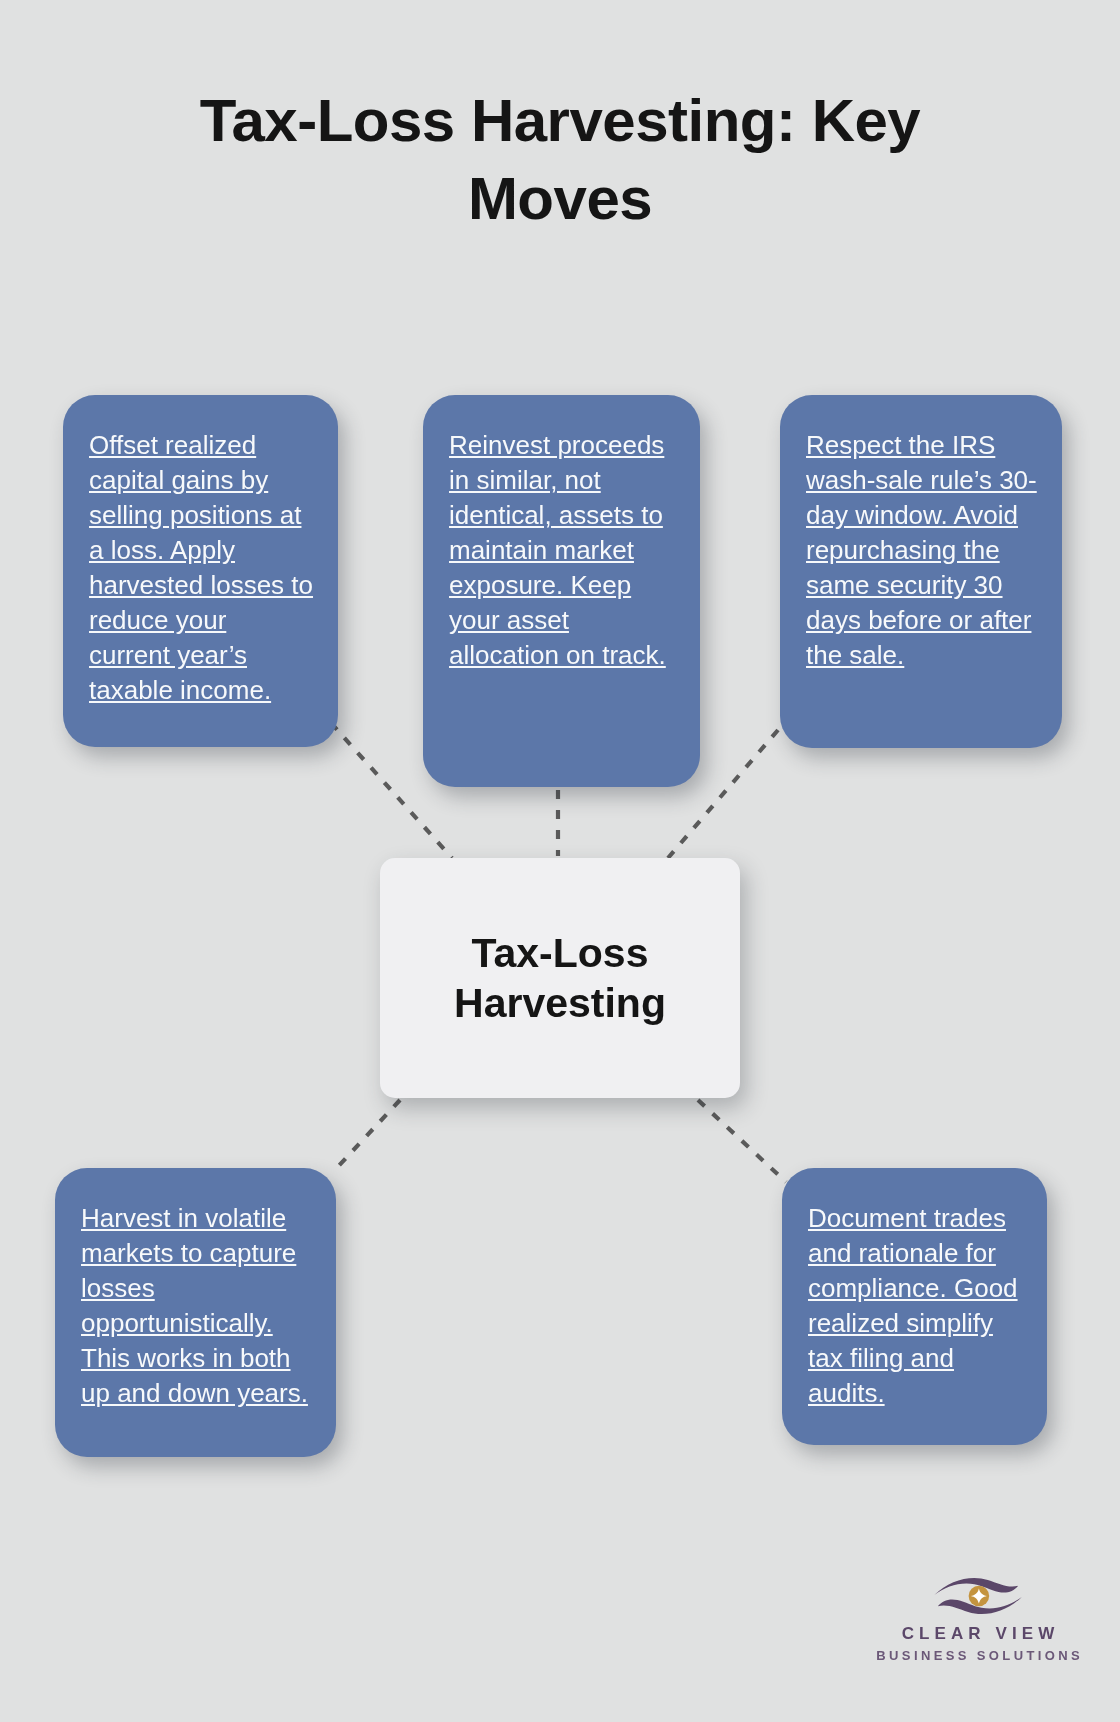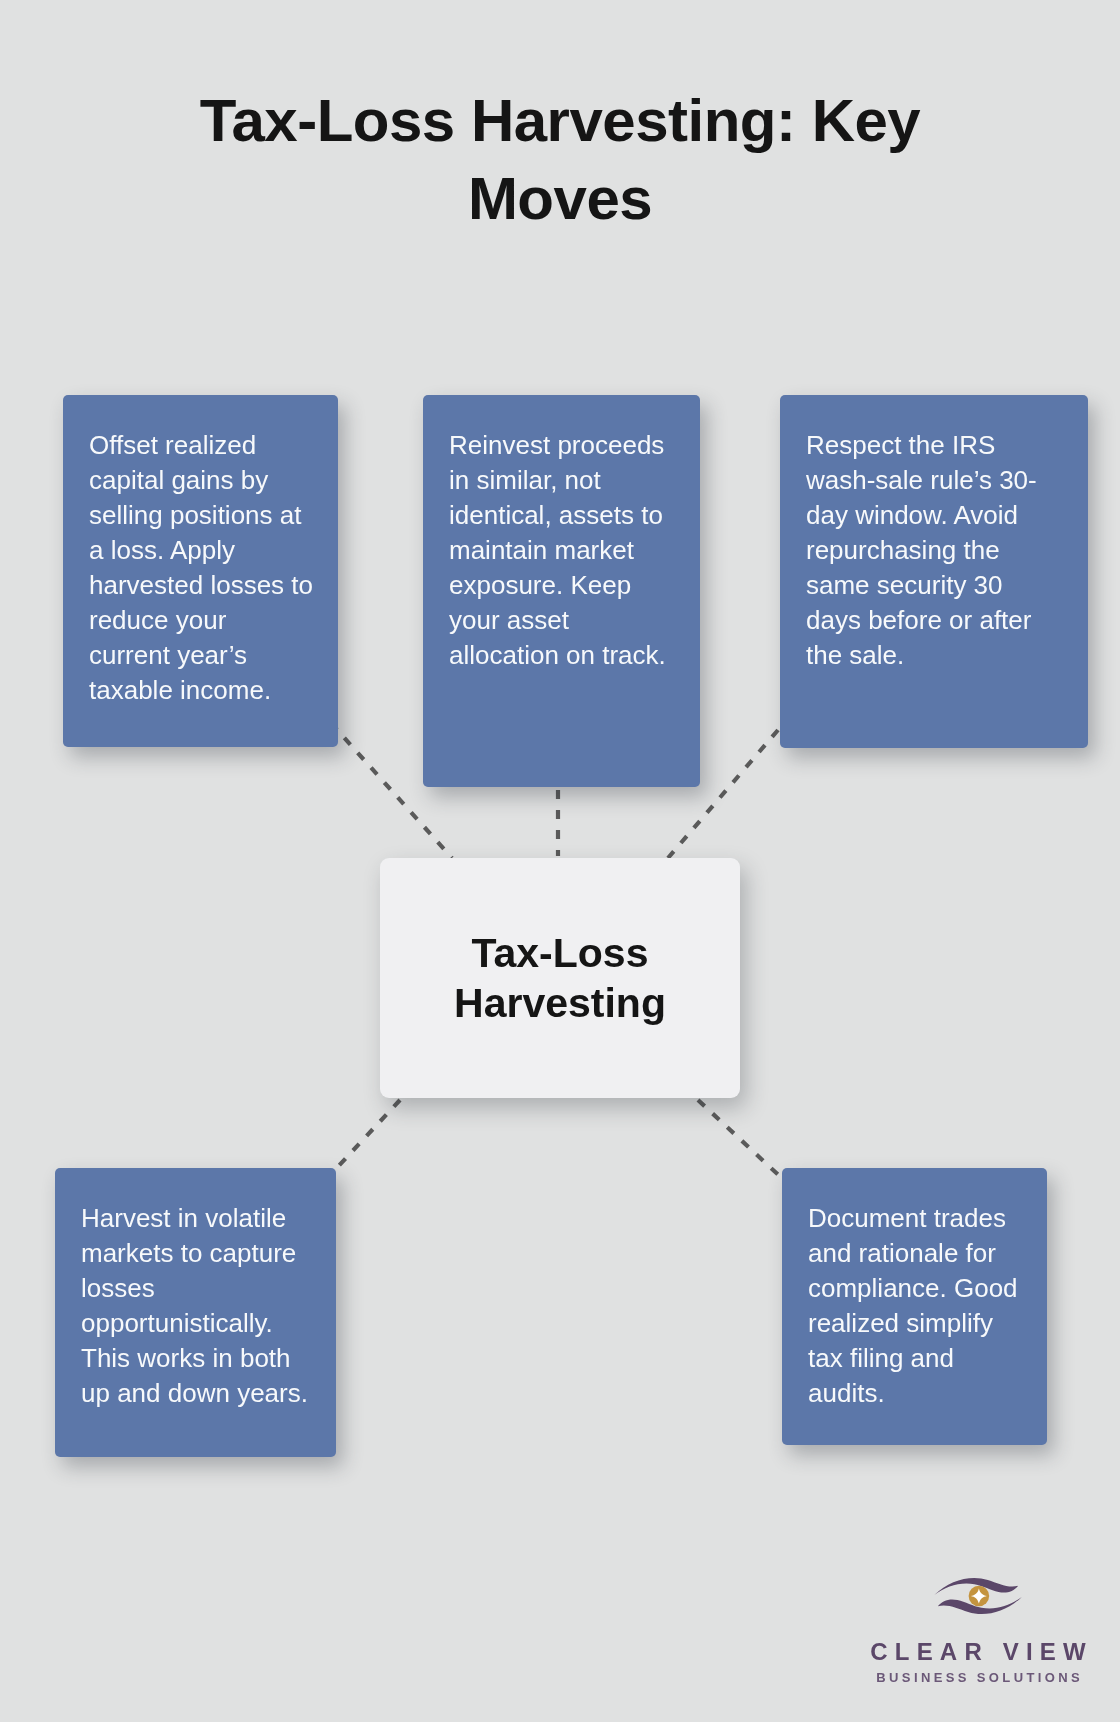--- a/index.html
+++ b/index.html
@@ -32,44 +32,45 @@
   }
   svg.connectors line {
     stroke: var(--connector, #5a5a5a);
     stroke-width: 4.2;
     stroke-dasharray: 9 11;
   }
 
   .card {
     position: absolute;
     background: var(--card-blue, #5c77a9);
-    border-radius: 5px;
+    border-radius: 32px;
     box-shadow: 7px 10px 20px rgba(40,45,55,0.30);
     color: var(--card-text, #f7f9fb);
     box-sizing: border-box;
     padding: 33px 24px 26px 26px;
+    text-decoration: underline;
   }
   .card p {
     margin: 0;
     font-size: 26px;
     line-height: 35px;
     font-weight: 400;
   }
   .card-1 { left: 63px;  top: 395px;  width: 275px; height: 352px; }
   .card-2 { left: 423px; top: 395px;  width: 277px; height: 392px; }
-  .card-3 { left: 780px; top: 395px;  width: 308px; height: 353px; }
+  .card-3 { left: 780px; top: 395px;  width: 282px; height: 353px; }
   .card-4 { left: 55px;  top: 1168px; width: 281px; height: 289px; }
   .card-5 { left: 782px; top: 1168px; width: 265px; height: 277px; }
 
   .center-node {
     position: absolute;
     left: 380px; top: 858px;
     width: 360px; height: 240px;
     background: var(--center-bg, #f0f0f2);
-    border-radius: 9px;
+    border-radius: 15px;
     box-shadow: 6px 10px 22px rgba(40,45,55,0.28);
     display: flex; align-items: center; justify-content: center;
     box-sizing: border-box;
     padding: 0 34px;
   }
   .center-node .label {
     text-align: center;
     font-size: 41px;
     line-height: 50px;
     font-weight: 700;
@@ -77,22 +78,22 @@
   }
 
   .logo {
     position: absolute;
     left: 858px; top: 1572px;
     width: 240px;
     display: flex; flex-direction: column; align-items: center;
   }
   .logo .eye { width: 100px; height: 48px; display: block; }
   .logo .brand {
-    margin-top: 18px;
-    font-size: 24px;
+    margin-top: 4px;
+    font-size: 17px;
     font-weight: 600;
     letter-spacing: 0.30em;
     text-indent: 0.30em;
     color: var(--logo-purple, #5b4769);
     white-space: nowrap;
   }
   .logo .tagline {
     margin-top: 4px;
     font-size: 13px;
     font-weight: 600;

